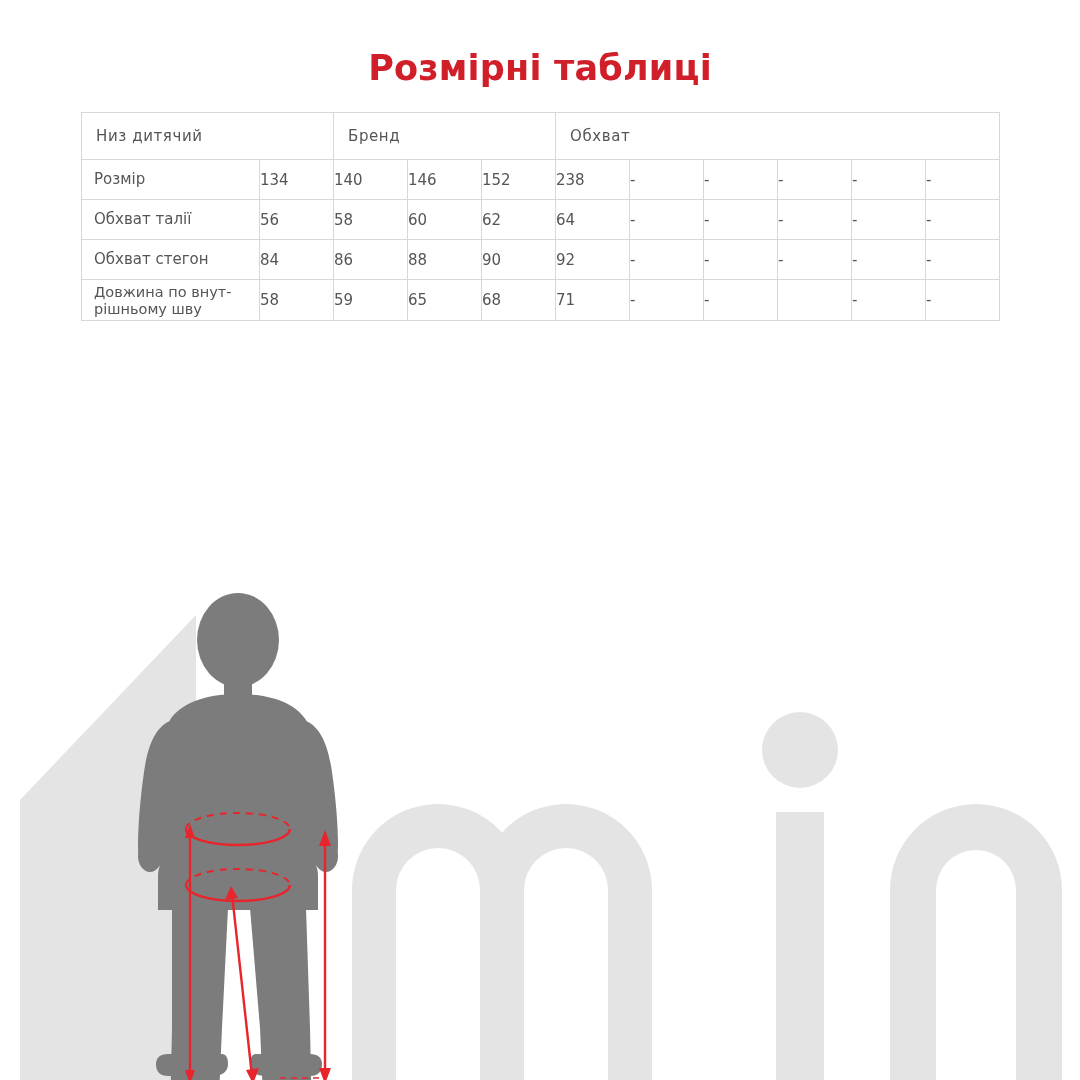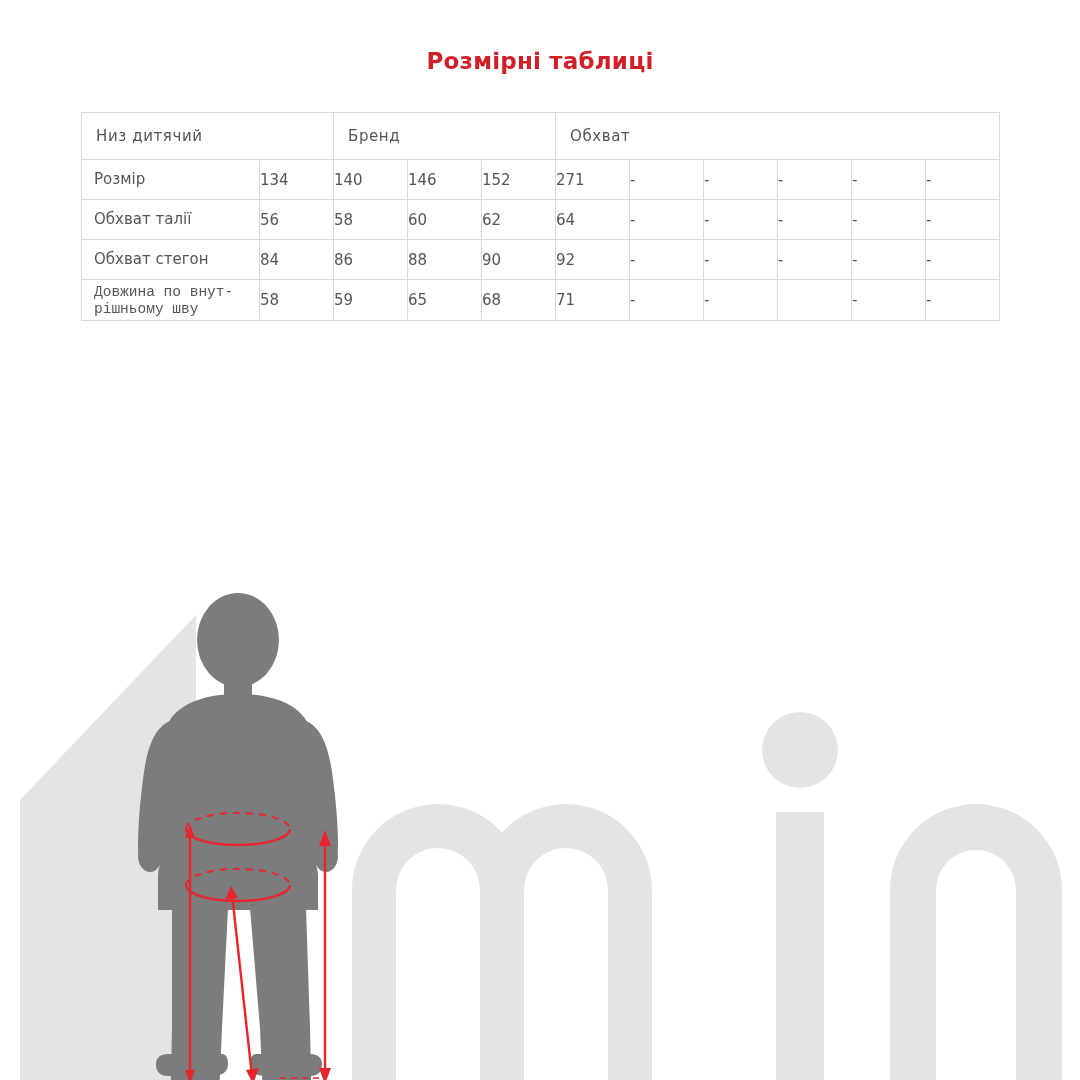--- a/index.html
+++ b/index.html
@@ -16,21 +16,21 @@
     color: #4a4a4a;
   }
 
   
   .page-title {
     position: absolute;
     top: 48px;
     left: 0;
     width: 1080px;
     text-align: center;
-    font-size: 23px;
+    font-size: 35px;
     font-weight: 700;
     color: #d11f2a;
     letter-spacing: 0.2px;
   }
 
   
   .size-table-wrap {
     position: absolute;
     top: 112px;
     left: 81px;
@@ -63,21 +63,20 @@
     text-align: right;
     padding-left: 12px !important;
     font-size: 15px;
     color: #555555;
     line-height: 1.15;
   }
   .rowlabel.two-line {
     font-size: 14.5px;
     line-height: 1.12;
     padding-top: 1px;
-    font-family: Liberation Mono, monospace;
   }
   .num { font-size: 16px; color: #4f4f4f; }
   .dash { font-size: 15px; color: #4f4f4f; }
 
   
   col.c-label { width: 178px; }
   col.c-d     { width: 74px; }
 
   
   .illustration {
@@ -115,21 +114,21 @@
         <td colspan="3">Бренд</td>
         <td colspan="6">Обхват</td>
       </tr>
 
       <tr>
         <td class="rowlabel">Розмір</td>
         <td class="num">134</td>
         <td class="num">140</td>
         <td class="num">146</td>
         <td class="num">152</td>
-        <td class="num">271</td>
+        <td class="num">238</td>
         <td class="dash">-</td>
         <td class="dash">-</td>
         <td class="dash">-</td>
         <td class="dash">-</td>
         <td class="dash">-</td>
       </tr>
 
       <tr>
         <td class="rowlabel">Обхват талії</td>
         <td class="num">56</td>

